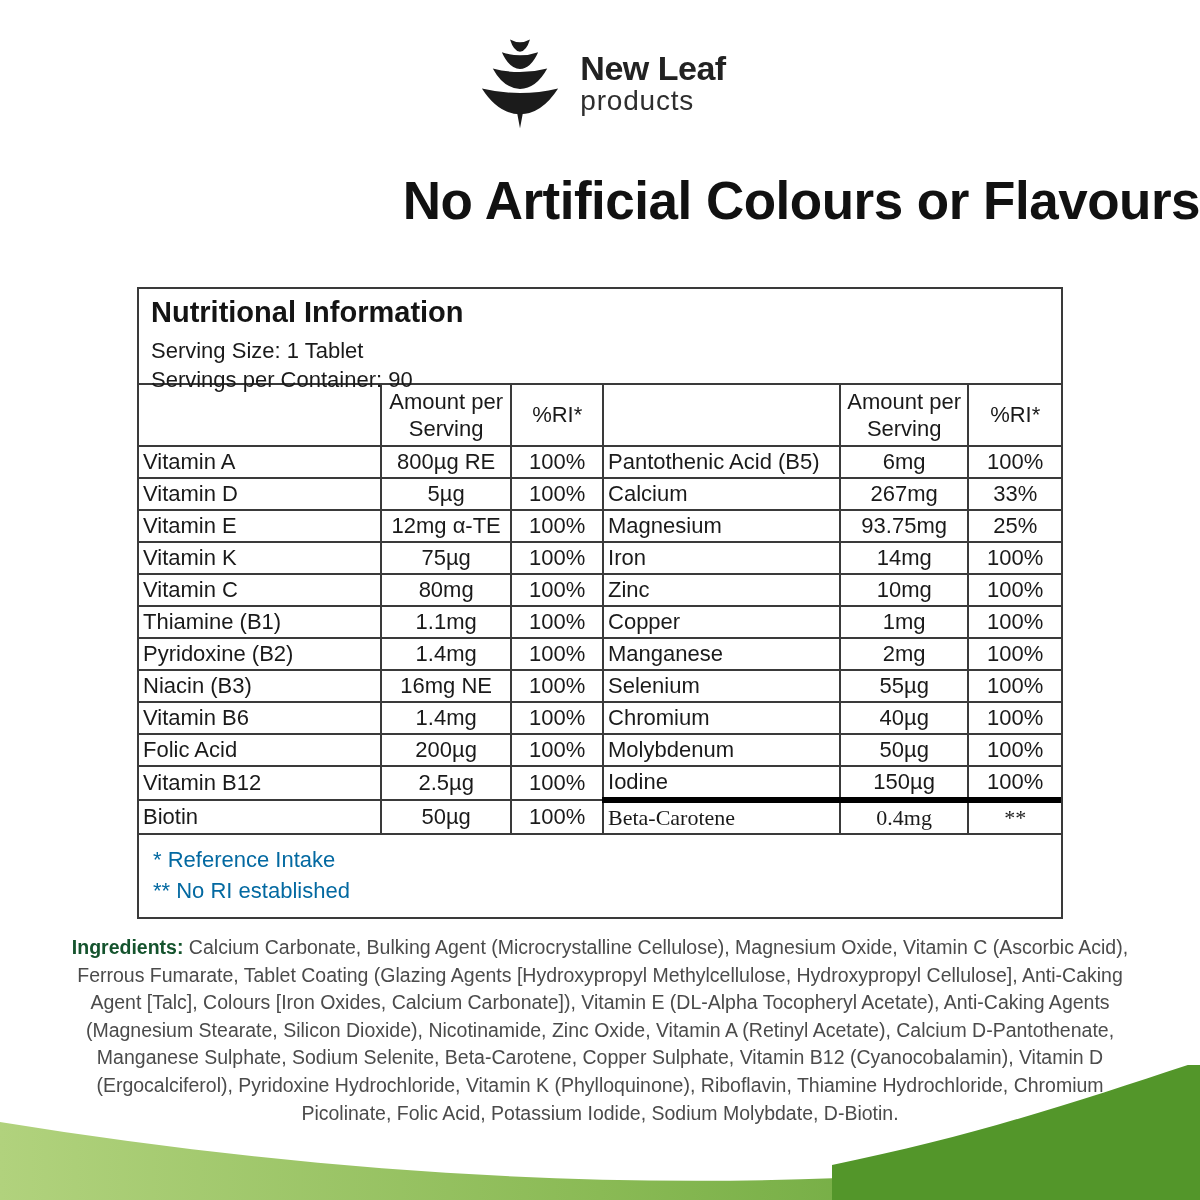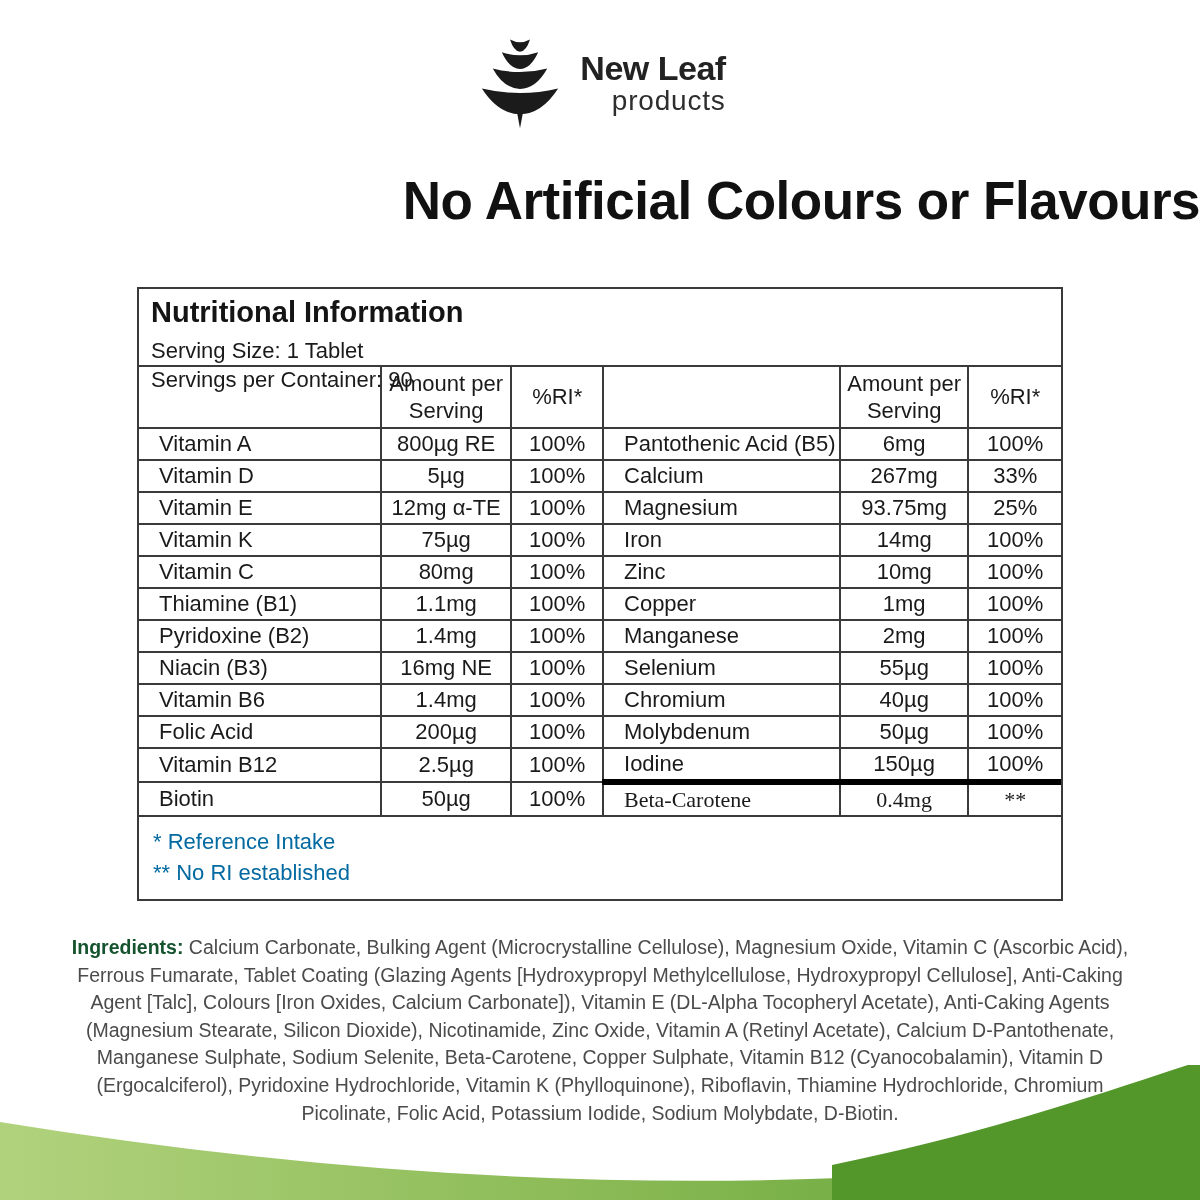--- a/index.html
+++ b/index.html
@@ -2,42 +2,42 @@
 <html><head>
 <meta charset="utf-8">
 <style>
   html,body{margin:0;padding:0;background:#ffffff;}
   #canvas{position:relative;width:1200px;height:1200px;background:#ffffff;overflow:hidden;
           font-family:"Liberation Sans",sans-serif;color:#191919;}
 
   
   .logo{position:absolute;top:34px;left:0;right:0;display:flex;justify-content:center;align-items:center;gap:14px;}
   .logo svg{display:block;}
-  .brand-text{display:flex;flex-direction:column;justify-content:center;text-align:right;}
+  .brand-text{display:flex;flex-direction:column;justify-content:center;}
   .brand-name{font-size:34px;font-weight:bold;color:#222;line-height:1.02;letter-spacing:-0.5px;}
   .brand-sub{font-size:28px;font-weight:normal;color:#2e2e2e;letter-spacing:0.8px;line-height:1.05;}
 
   
   .heading{position:absolute;top:170px;left:0;width:1200px;text-align:right;
            font-size:53px;font-weight:800;color:#111;letter-spacing:-0.5px;}
 
   
   .panel{position:absolute;left:137px;top:287px;width:926px;box-sizing:border-box;
          border:2px solid #3a3a3a;background:#fff;}
-  .panel-title-block{box-sizing:border-box;height:78px;padding:5px 12px 0;border-bottom:2px solid #3a3a3a;}
+  .panel-title-block{box-sizing:border-box;height:96px;padding:5px 12px 0;border-bottom:2px solid #3a3a3a;}
   .panel-title{font-size:29px;font-weight:bold;margin:2px 0 7px;color:#141414;}
   .panel-sub{font-size:22px;line-height:1.34;color:#1a1a1a;}
 
   table.nt{width:100%;border-collapse:collapse;table-layout:fixed;font-size:22px;color:#1a1a1a;}
   table.nt td,table.nt th{border:2px solid #3a3a3a;padding:0;font-weight:normal;}
   table.nt td:first-child,table.nt th:first-child{border-left:none;}
   table.nt td:last-child,table.nt th:last-child{border-right:none;}
   table.nt tr.hdr th{border-top:none;height:60px;text-align:center;line-height:1.25;vertical-align:middle;}
   table.nt tbody td{height:30px;text-align:center;vertical-align:middle;}
-  table.nt tbody td.name{text-align:left;padding-left:20px;}
+  table.nt tbody td.name{text-align:left;padding-left:4px;}
   table.nt tbody tr:last-child td{border-bottom:none;}
   table.nt tbody td.thick-top{border-top:6px solid #000;font-family:Liberation Serif, serif;}
 
   .footnote-block{border-top:2px solid #3a3a3a;padding:9px 14px 11px;font-size:22px;line-height:1.42;color:#0369a1;}
 
   
   .ingredients{position:absolute;top:934px;left:60px;width:1080px;text-align:center;
                font-size:19.5px;line-height:27.6px;color:#4b4b4b;}
   .ingredients .ing-label{font-weight:bold;color:#14532d;}
 

